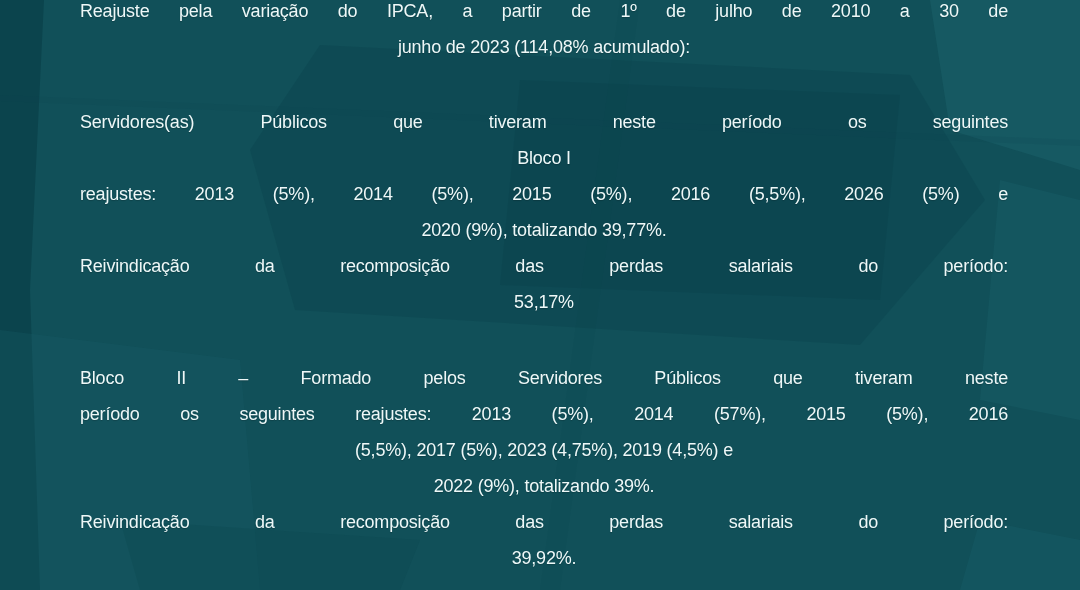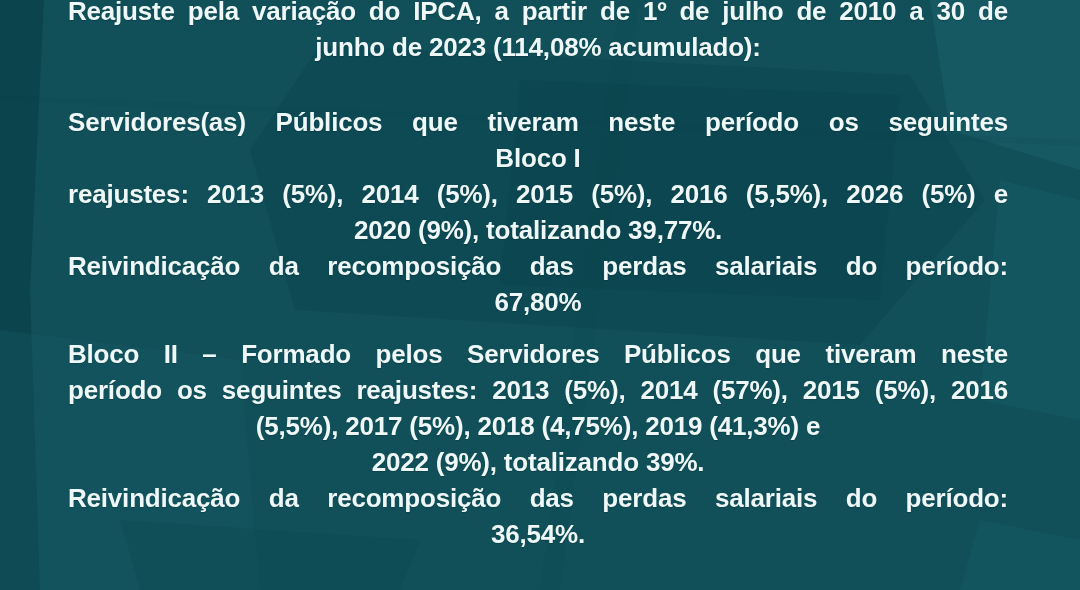--- a/index.html
+++ b/index.html
@@ -17,35 +17,35 @@
   .bg-svg {
     position: absolute;
     left: 0;
     top: 0;
     width: 1080px;
     height: 590px;
     z-index: 0;
   }
   .content {
     position: absolute;
-    left: 68px;
+    left: 80px;
     right: 72px;
     top: 0;
     z-index: 1;
     color: #eef8f8;
-    font-weight: bold;
-    font-size: 26px;
+    font-weight: normal;
+    font-size: 18px;
     line-height: 36px;
     letter-spacing: -0.2px;
     text-shadow: 0 1px 1px rgba(0,0,0,0.18);
   }
   .para { display: block; }
   .intro    { margin-top: -7px; }
   .bloco-i  { margin-top: 39px; }
-  .bloco-ii { margin-top: 16px; }
+  .bloco-ii { margin-top: 40px; }
   .line {
     white-space: nowrap;
     text-align: center;
   }
   .line.just {
     white-space: normal;
     text-align: justify;
     text-align-last: justify;
   }
 </style>
@@ -79,25 +79,25 @@
     <div class="line just">Reajuste pela variação do IPCA, a partir de 1º de julho de 2010 a 30 de</div>
     <div class="line">junho de 2023 (114,08% acumulado):</div>
   </div>
 
   <div class="para bloco-i">
     <div class="line just">Servidores(as) Públicos que tiveram neste período os seguintes</div>
     <div class="line">Bloco I</div>
     <div class="line just">reajustes: 2013 (5%), 2014 (5%), 2015 (5%), 2016 (5,5%), 2026 (5%) e</div>
     <div class="line">2020 (9%), totalizando 39,77%.</div>
     <div class="line just">Reivindicação da recomposição das perdas salariais do período:</div>
-    <div class="line">67,80%</div>
+    <div class="line">53,17%</div>
   </div>
 
   <div class="para bloco-ii">
     <div class="line just">Bloco II – Formado pelos Servidores Públicos que tiveram neste</div>
     <div class="line just">período os seguintes reajustes: 2013 (5%), 2014 (57%), 2015 (5%), 2016</div>
-    <div class="line">(5,5%), 2017 (5%), 2018 (4,75%), 2019 (41,3%) e</div>
+    <div class="line">(5,5%), 2017 (5%), 2023 (4,75%), 2019 (4,5%) e</div>
     <div class="line">2022 (9%), totalizando 39%.</div>
     <div class="line just">Reivindicação da recomposição das perdas salariais do período:</div>
-    <div class="line">36,54%.</div>
+    <div class="line">39,92%.</div>
   </div>
 
 </div>
 
 </body></html>

